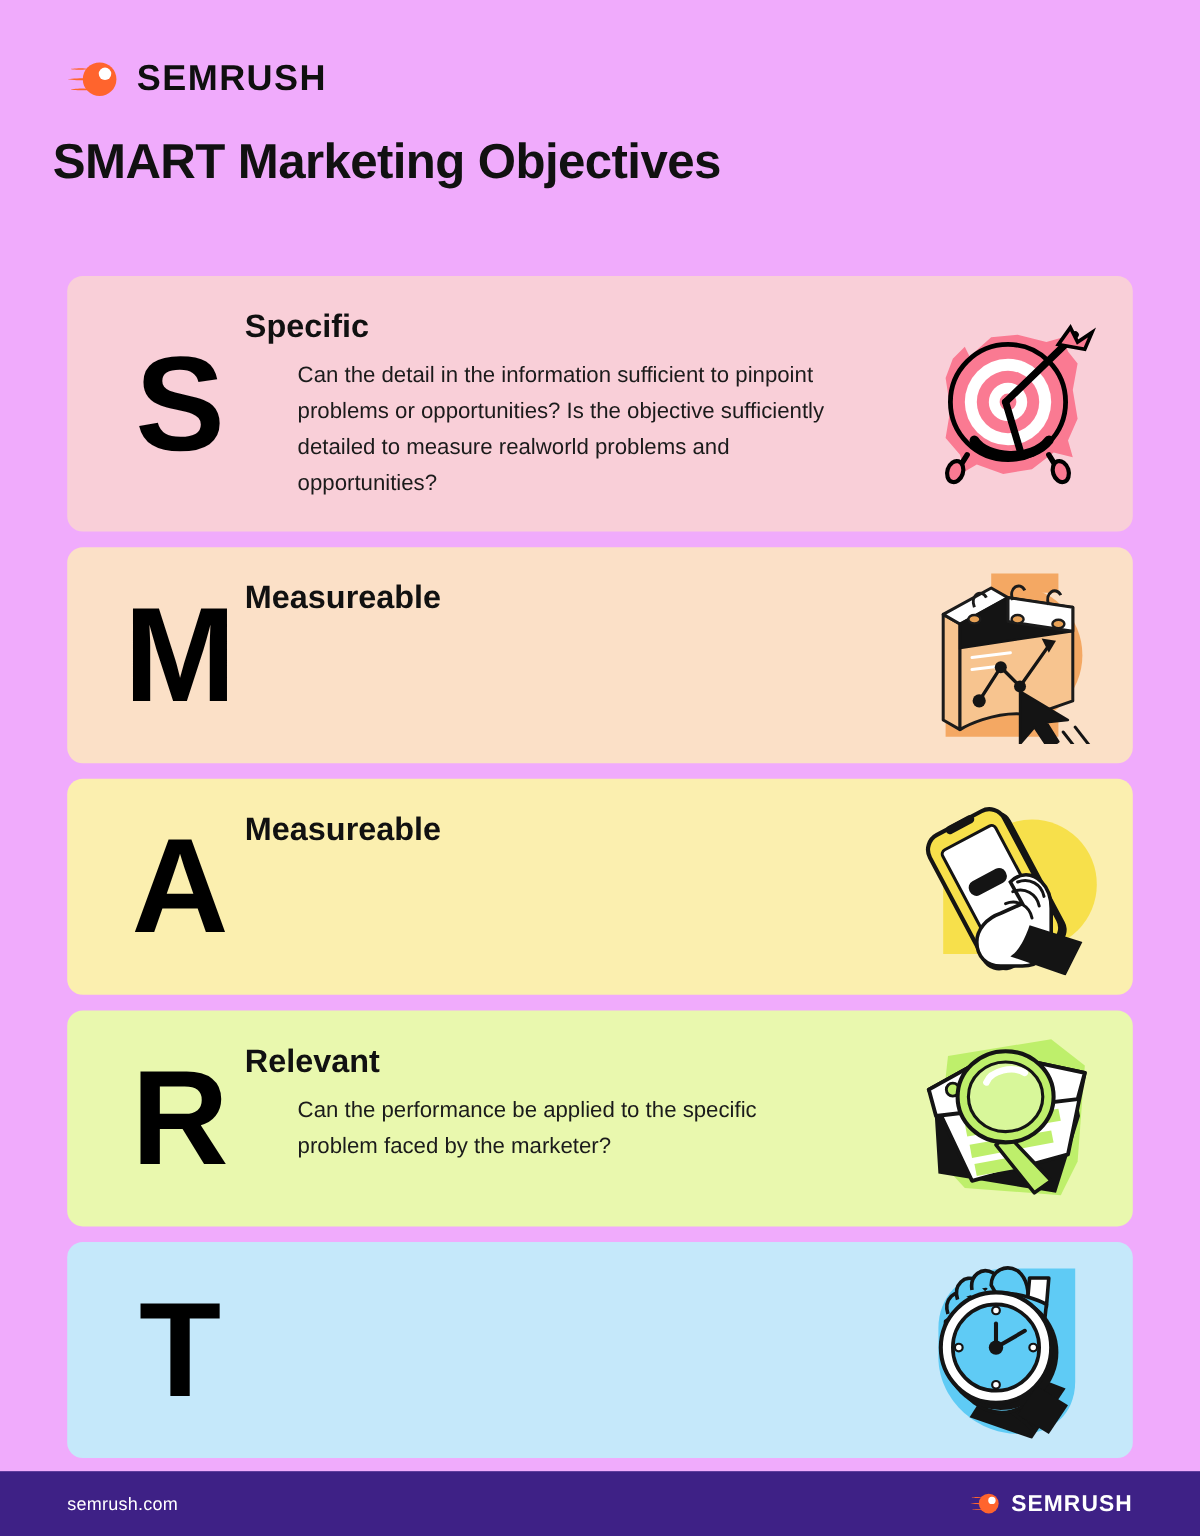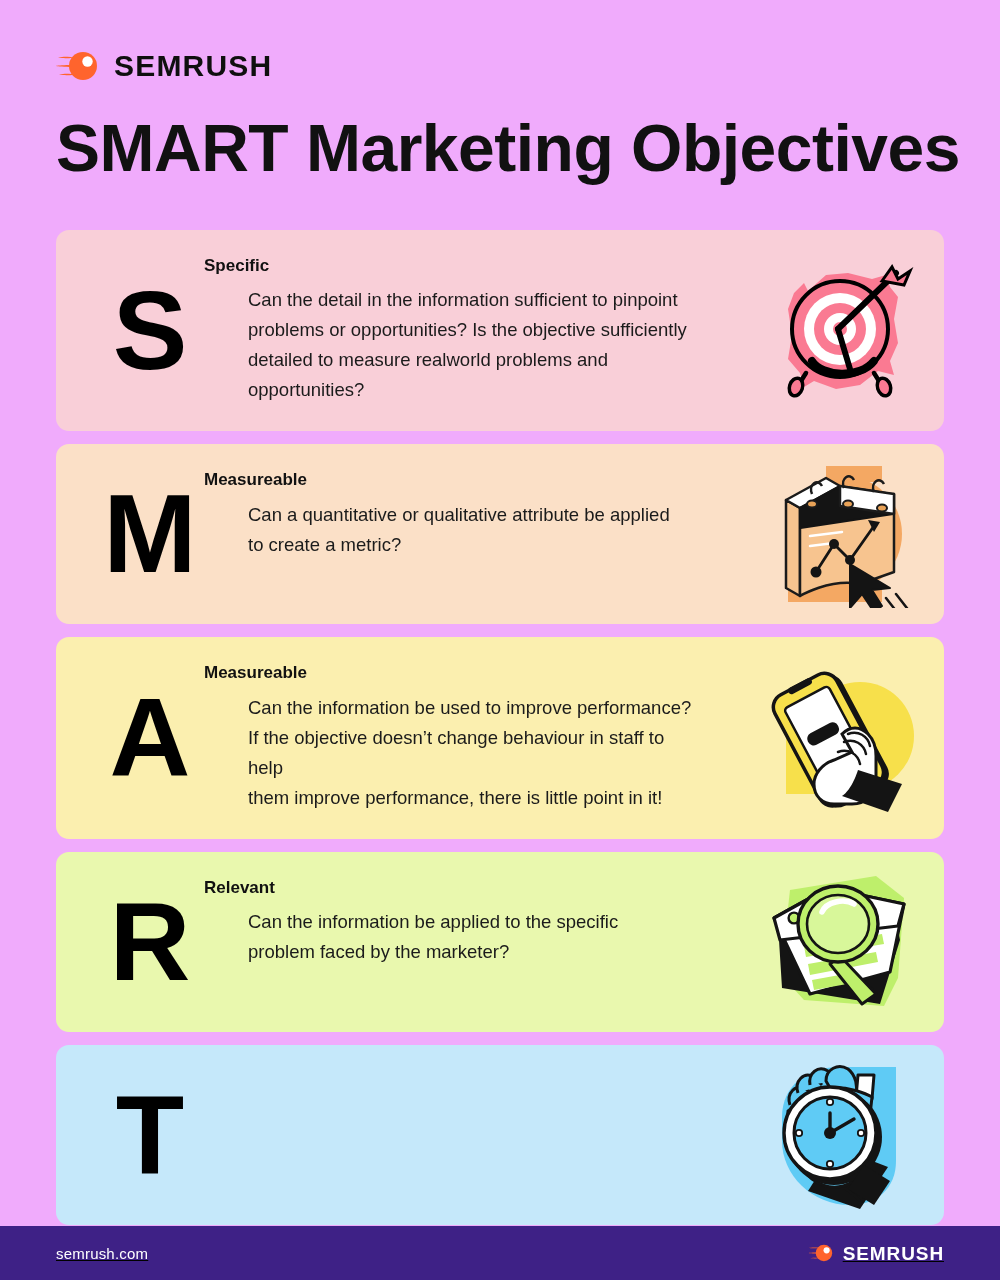--- a/index.html
+++ b/index.html
@@ -33,23 +33,23 @@
     font-size: 30px;
     font-weight: 700;
     letter-spacing: 1.2px;
     color: #0f0f0f;
     line-height: 1;
   }
 
   
   .page-title {
     position: absolute;
-    left: 56px;
+    left: 44px;
     top: 112px;
-    font-size: 66px;
+    font-size: 41px;
     font-weight: 700;
     letter-spacing: -0.5px;
     color: #111111;
     line-height: 1.12;
   }
 
   
   .cards {
     position: absolute;
     left: 56px;
@@ -79,21 +79,21 @@
     letter-spacing: -2px;
   }
 
   .card-body {
     position: relative;
     margin-left: 148px;
     padding: 26px 250px 26px 0;
   }
 
   .card-heading {
-    font-size: 17px;
+    font-size: 27px;
     font-weight: 700;
     color: #111111;
     line-height: 1.2;
     margin-bottom: 9px;
   }
 
   .card-text {
     font-size: 18.5px;
     font-weight: 400;
     color: #1b1b1b;
@@ -200,22 +200,20 @@
           <path d="M74 72 L86 112" stroke="#000" stroke-width="6" stroke-linecap="round"></path>
           <path d="M118 24 L128 10 L134 22 L146 14 L140 28 Z" fill="#FA7A92" stroke="#000" stroke-width="3"></path>
         </svg>
       </div>
     </div>
 
     <div class="card h-m" id="card1" style="background: rgb(251, 224, 199);">
       <div class="card-letter">M</div>
       <div class="card-body">
         <div class="card-heading">Measureable</div>
-        <div class="card-text">Can a quantitative or qualitative attribute be applied
-to create a metric?</div>
       </div>
       <div class="card-art">
         <svg viewBox="0 0 152 148" xmlns="http://www.w3.org/2000/svg">
           <circle cx="80" cy="74" r="58" fill="#F4A863"></circle>
           <path d="M62 6 L62 22 L118 22 L118 6 Z" fill="#F4A863"></path>
           <path d="M24 126 L24 142 L118 142 L118 126 Z" fill="#F4A863"></path>
           <path d="M22 40 L22 128 L36 136 L36 48 Z" fill="#F7C48F" stroke="#1b1b1b" stroke-width="2.5" stroke-linejoin="round"></path>
           <path d="M22 40 L62 18 L76 26 L36 48 Z" fill="#ffffff" stroke="#1b1b1b" stroke-width="2.5" stroke-linejoin="round"></path>
           <path d="M36 48 L36 136 C36 136 66 118 96 124 L130 112 L130 34 Z" fill="#F7C48F" stroke="#1b1b1b" stroke-width="2.5" stroke-linejoin="round"></path>
           <path d="M36 48 L76 26 L130 34 L130 54 L36 68 Z" fill="#141414" stroke="#141414" stroke-width="2"></path>
@@ -249,23 +247,20 @@
               <path d="M132 134 L146 152"></path>
           </g>
         </svg>
       </div>
     </div>
 
     <div class="card h-a" id="card2" style="background: rgb(251, 239, 175);">
       <div class="card-letter">A</div>
       <div class="card-body">
         <div class="card-heading">Measureable</div>
-        <div class="card-text">Can the information be used to improve performance?
-If the objective doesn’t change behaviour in staff to help
-them improve performance, there is little point in it!</div>
       </div>
       <div class="card-art">
         <svg viewBox="0 0 152 148" xmlns="http://www.w3.org/2000/svg">
           <path d="M22 52 L118 52 C134 52 142 64 142 80 C142 108 120 130 92 130 L22 130 Z" fill="#F7E04B"></path>
           <circle cx="96" cy="72" r="54" fill="#F7E04B"></circle>
           <g transform="rotate(-28 76 74)">
             <rect x="34" y="12" width="70" height="124" rx="14" fill="#141414"></rect>
             <rect x="30" y="8" width="70" height="124" rx="14" fill="#F7E04B" stroke="#141414" stroke-width="3.5"></rect>
             <rect x="40" y="22" width="50" height="92" rx="4" fill="#ffffff" stroke="#141414" stroke-width="2.5"></rect>
             <rect x="52" y="6" width="26" height="7" rx="3.5" fill="#141414"></rect>
@@ -279,21 +274,21 @@
           </g>
           <path d="M78 132 L124 148 L138 120 L94 106 C94 106 88 126 78 132 Z" fill="#141414"></path>
         </svg>
       </div>
     </div>
 
     <div class="card h-r" id="card3" style="background: rgb(233, 248, 174);">
       <div class="card-letter">R</div>
       <div class="card-body">
         <div class="card-heading">Relevant</div>
-        <div class="card-text">Can the information be applied to the specific
+        <div class="card-text">Can the performance be applied to the specific
 problem faced by the marketer?</div>
       </div>
       <div class="card-art">
         <svg viewBox="0 0 152 148" xmlns="http://www.w3.org/2000/svg">
           <path d="M26 22 L112 8 L140 30 L134 110 L120 138 L40 132 L18 108 L22 58 Z" fill="#BEEF6B"></path>
           <path d="M14 56 L18 120 L116 136 L136 72 L130 40 Z" fill="#141414"></path>
           <path d="M10 50 L64 20 L140 36 L126 104 L46 126 Z" fill="#ffffff" stroke="#141414" stroke-width="3.2" stroke-linejoin="round"></path>
           <path d="M10 50 L64 20 L140 36 L134 58 L16 72 Z" fill="#ffffff" stroke="#141414" stroke-width="3.2" stroke-linejoin="round"></path>
           <g fill="#BEEF6B" stroke="#141414" stroke-width="2.4">
             <circle cx="30" cy="50" r="5.4"></circle>
@@ -340,21 +335,21 @@
               <path d="M66 72 L66 52"></path>
           </g>
           <circle cx="66" cy="72" r="6" fill="#141414"></circle>
           <path d="M100 104 L126 120 L110 144 L84 128 Z" fill="#141414"></path>
         </svg>
       </div>
     </div>
 
   </div>
 
-  <div class="footer" style="background: rgb(62, 33, 134); text-decoration: underline;">
+  <div class="footer" style="background: rgb(62, 33, 134);">
     <span class="footer-url">semrush.com</span>
     <div class="footer-brand">
       <span>
         <svg class="footer-mark" viewBox="0 0 44 36" xmlns="http://www.w3.org/2000/svg">
           <path d="M2 9.5 C2 9.5 12 8 18 9.5 C12 11 2 9.5 2 9.5 Z" fill="#FF642D"></path>
           <path d="M0 18 C0 18 14 16 23 18 C14 20 0 18 0 18 Z" fill="#FF642D"></path>
           <path d="M3 26.5 C3 26.5 13 25 19 26.5 C13 28 3 26.5 3 26.5 Z" fill="#FF642D"></path>
           <circle cx="27" cy="18" r="14" fill="#FF642D"></circle>
           <circle cx="31.5" cy="13.5" r="5.2" fill="#ffffff"></circle>
         </svg>

